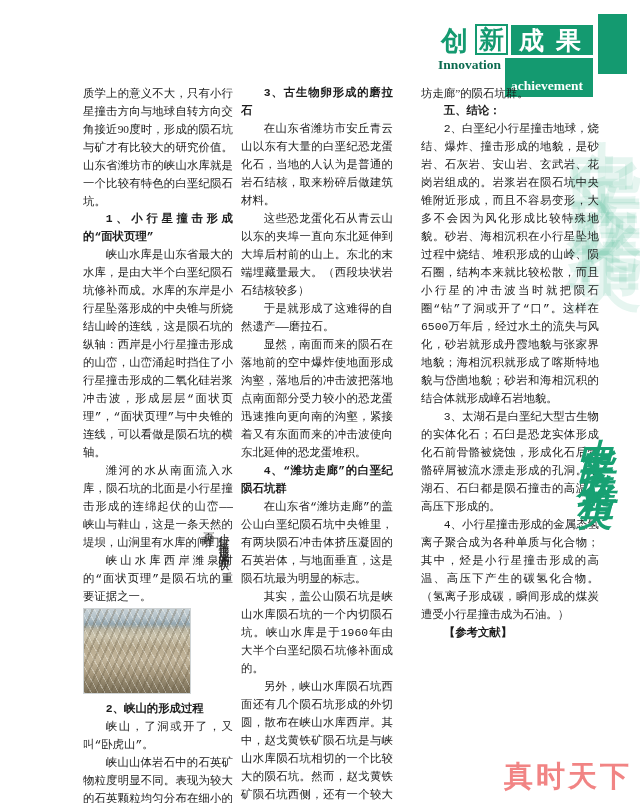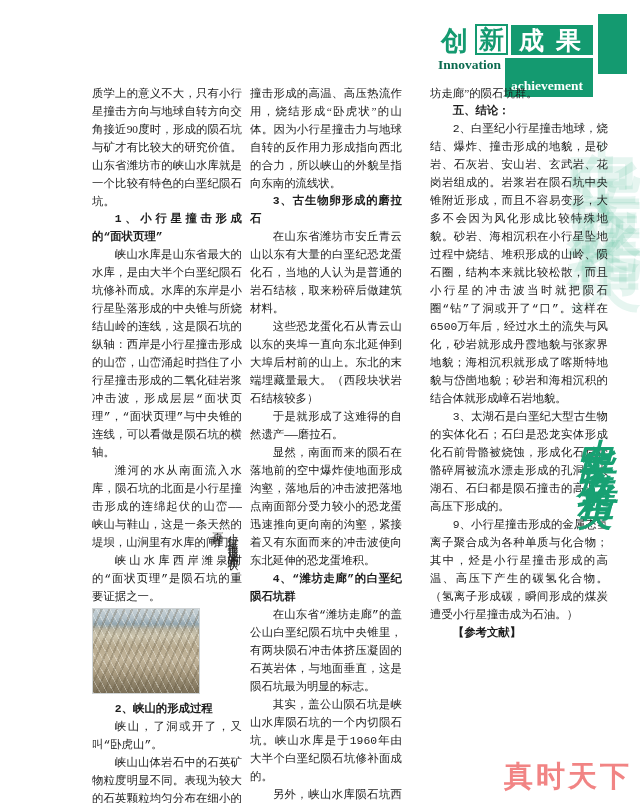--- a/index.html
+++ b/index.html
@@ -16,21 +16,21 @@
           background:#fff;padding:1px 2px;margin-left:4px;}
   .ch-ongreen{font-size:25px;font-weight:bold;color:#ffffff;background:#149a70;line-height:1;
           padding:3px 0 2px 8px;margin-left:3px;letter-spacing:12px;}
   .b-row2{display:flex;margin-top:3px;text-align:center;}
   .en-left{font-size:13.5px;font-weight:bold;color:#0b6b4f;padding-right:4px;line-height:1.1;}
   .en-right{font-size:13.5px;font-weight:bold;color:#ffffff;background:#149a70;
           padding:19px 10px 2px 6px;line-height:1.3;}
   .b-block{width:29px;background:#149a70;margin-left:5px;position:relative;top:-10px;height:60px;}
 
   
-  .content{position:absolute;top:84px;left:92px;bottom:6px;display:flex;gap:8px;}
+  .content{position:absolute;top:84px;left:83px;bottom:6px;display:flex;gap:8px;}
   .col{overflow:hidden;text-align:justify;font-size:11.4px;line-height:18px;}
   .col1{width:150px;}
   .col2{width:152px;}
   .col3{width:178px;margin-left:20px;}
   .blk{margin:0;text-indent:0;}
   .ind{text-indent:2em;font-family:Liberation Mono, monospace;}
   .heading{font-weight:bold;}
 
   
   .photo-figure{position:relative;width:100%;height:90px;margin:2px 0;}
@@ -89,37 +89,36 @@
     <div class="photo-caption">
       <span>小行星撞击形成的面状</span>
       <span>页理</span>
     </div>
   </figure>
 <p class="blk heading ind">2、峡山的形成过程</p>
         <p class="blk para ind">峡山，了洞或开了，又叫“卧虎山”。</p>
         <p class="blk para ind">峡山山体岩石中的石英矿物粒度明显不同。表现为较大的石英颗粒均匀分布在细小的红砂岩颗粒之中。石英是变斑晶，红砂岩是基质，是为“石英斑晶岩”。石英斑晶岩的出现，标志着稳定的大地基底构造环境。在浅海环境中，由于小行星的撞击，基准面被夷平、烧结形成红板岩：撞击溅起的石英与白垩纪红层充分混合堆积，在堆积前半部的屏障用下，堆积的后半部受小行星</p>
       </div>
     <div class="col col2">
-        <p class="blk para">撞击形成的高温、高压热流作用，烧结形成“卧虎状”的山体。因为小行星撞击力与地球自转的反作用力形成指向西北的合力，所以峡山的外貌呈指向东南的流线状。</p>
         <p class="blk heading ind">3、古生物卵形成的磨拉石</p>
         <p class="blk para ind">在山东省潍坊市安丘青云山以东有大量的白垩纪恐龙蛋化石，当地的人认为是普通的岩石结核，取来粉碎后做建筑材料。</p>
         <p class="blk para ind">这些恐龙蛋化石从青云山以东的夹埠一直向东北延伸到大埠后村前的山上。东北的末端埋藏量最大。（西段块状岩石结核较多）</p>
         <p class="blk para ind">于是就形成了这难得的自然遗产——磨拉石。</p>
         <p class="blk para ind">显然，南面而来的陨石在落地前的空中爆炸使地面形成沟壑，落地后的冲击波把落地点南面部分受力较小的恐龙蛋迅速推向更向南的沟壑，紧接着又有东面而来的冲击波使向东北延伸的恐龙蛋堆积。</p>
         <p class="blk heading ind">4、“潍坊走廊”的白垩纪陨石坑群</p>
         <p class="blk para ind">在山东省“潍坊走廊”的盖公山白垩纪陨石坑中央锥里，有两块陨石冲击体挤压凝固的石英岩体，与地面垂直，这是陨石坑最为明显的标志。</p>
         <p class="blk para ind">其实，盖公山陨石坑是峡山水库陨石坑的一个内切陨石坑。峡山水库是于1960年由大半个白垩纪陨石坑修补面成的。</p>
         <p class="blk para ind">另外，峡山水库陨石坑西面还有几个陨石坑形成的外切圆，散布在峡山水库西岸。其中，赵戈黄铁矿陨石坑是与峡山水库陨石坑相切的一个比较大的陨石坑。然而，赵戈黄铁矿陨石坑西侧，还有一个较大的牛七埠陨石坑与其相切。这样，赵戈黄铁矿陨石坑作为三个连环状的较大陨石坑中间的一个，陨石坑周边堆积的白垩纪古生物化石就格外多。正是这些白垩纪陨石坑，形成了“潍</p>
       </div>
     <div class="col col3">
         <p class="blk para">坊走廊”的陨石坑群。</p>
         <p class="blk heading ind">五、结论：</p>
         <p class="blk para ind">2、白垩纪小行星撞击地球，烧结、爆炸、撞击形成的地貌，是砂岩、石灰岩、安山岩、玄武岩、花岗岩组成的。岩浆岩在陨石坑中央锥附近形成，而且不容易变形，大多不会因为风化形成比较特殊地貌。砂岩、海相沉积在小行星坠地过程中烧结、堆积形成的山岭、陨石圈，结构本来就比较松散，而且小行星的冲击波当时就把陨石圈“钻”了洞或开了“口”。这样在6500万年后，经过水土的流失与风化，砂岩就形成丹霞地貌与张家界地貌；海相沉积就形成了喀斯特地貌与岱崮地貌；砂岩和海相沉积的结合体就形成嶂石岩地貌。</p>
         <p class="blk para ind">3、太湖石是白垩纪大型古生物的实体化石；石臼是恐龙实体形成化石前骨骼被烧蚀，形成化石后骨骼碎屑被流水漂走形成的孔洞。太湖石、石臼都是陨石撞击的高温、高压下形成的。</p>
-        <p class="blk para ind">9、小行星撞击形成的金属态氢离子聚合成为各种单质与化合物；其中，烃是小行星撞击形成的高温、高压下产生的碳氢化合物。（氢离子形成碳，瞬间形成的煤炭遭受小行星撞击成为石油。）</p>
+        <p class="blk para ind">4、小行星撞击形成的金属态氢离子聚合成为各种单质与化合物；其中，烃是小行星撞击形成的高温、高压下产生的碳氢化合物。（氢离子形成碳，瞬间形成的煤炭遭受小行星撞击成为石油。）</p>
         <p class="blk heading ind">【参考文献】</p>
       </div>
   </div>
 
   <div class="wm-dark">中华民族文化精英</div>
 
   <div class="wm-red">真时天下</div>
 </div>
 
 </body></html>

